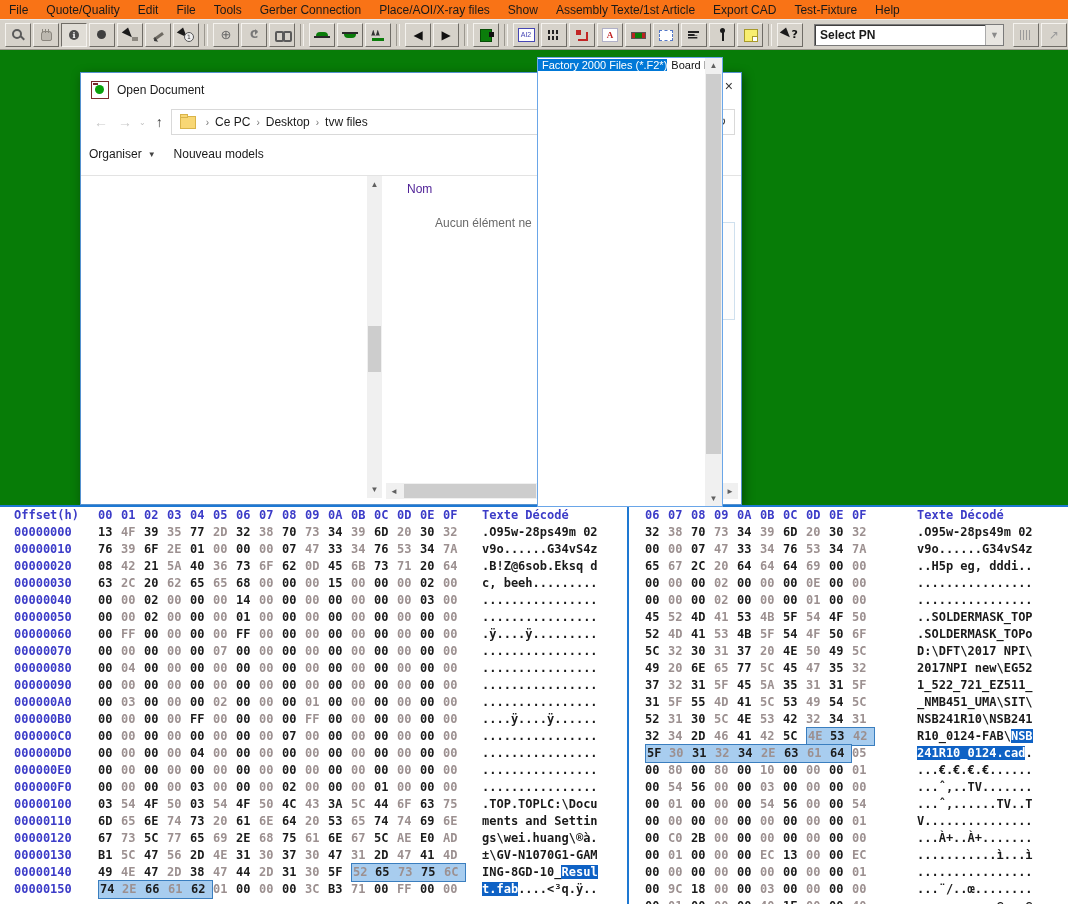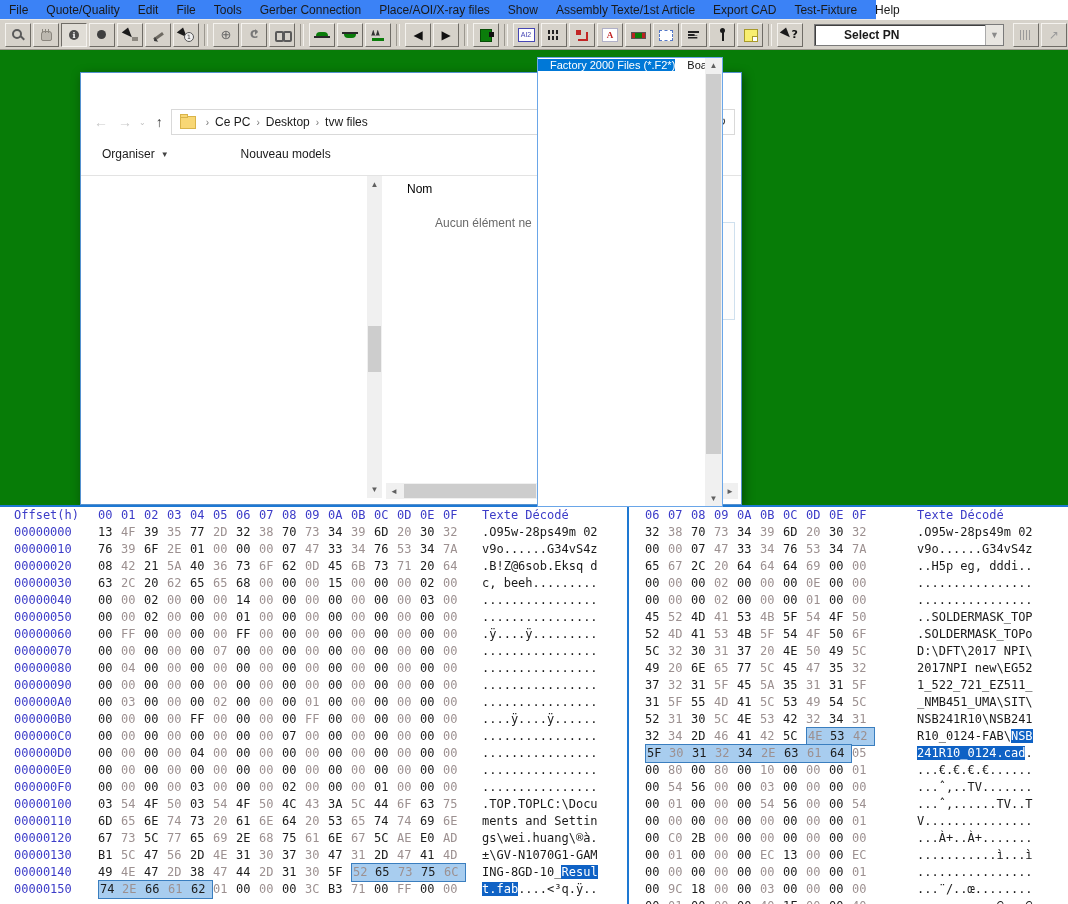--- a/index.html
+++ b/index.html
@@ -1,20 +1,20 @@
 <!DOCTYPE html>
 <html><head>
 <meta charset="utf-8">
 <style>
   html,body{margin:0;padding:0;}
   body{width:1068px;height:904px;position:relative;overflow:hidden;background:#fff;
        font-family:"Liberation Sans",sans-serif;-webkit-font-smoothing:antialiased;}
 
   
-  .menubar{position:absolute;left:0;top:0;width:876px;height:19px;background:#3b82f6;
+  .menubar{position:absolute;left:0;top:0;width:1068px;height:19px;background:#f97316;
            border-bottom:1px solid #e6e6e6;display:flex;align-items:center;font-size:12px;color:#1a1a1a;}
   .menu-item{padding:2px 9px;white-space:nowrap;cursor:default;}
 
   
   .toolbar{position:absolute;left:0;top:20px;width:1068px;height:30px;background:#d6d2ca;
            border-bottom:1px solid #9b978f;display:flex;align-items:center;padding-left:4px;box-sizing:border-box;}
   .tb-groups{display:flex;align-items:center;}
   .tb-btn{width:26px;height:24px;margin:0 1px;background:#d6d2ca;border:1px solid;
           border-color:#f4f2ee #6f6c66 #6f6c66 #f4f2ee;display:inline-flex;align-items:center;
           justify-content:center;padding:0;}
@@ -60,21 +60,21 @@
   .ic-bars::before{content:"";position:absolute;left:2px;top:3px;width:11px;height:8px;background:linear-gradient(#222 0 2px,transparent 2px 3px,#222 3px 5px,transparent 5px 6px,#222 6px 8px);clip-path:polygon(0 0,100% 0,100% 35%,60% 35%,60% 62%,85% 62%,85% 100%,0 100%);}
   .ic-pin::before{content:"";position:absolute;left:6px;top:0;width:5px;height:5px;background:#1a1a1a;border-radius:50%;}
   .ic-pin::after{content:"";position:absolute;left:8px;top:4px;width:2px;height:9px;background:#1a1a1a;}
   .ic-note::before{content:"";position:absolute;left:2px;top:1px;width:12px;height:11px;background:#f8ee70;border:1px solid #a89a2a;}
   .ic-note::after{content:"";position:absolute;right:1px;bottom:1px;width:4px;height:4px;background:#fff;border-left:1px solid #a89a2a;border-top:1px solid #a89a2a;}
   .ic-help-cursor::before{content:"";position:absolute;left:0;top:1px;width:0;height:0;border:solid transparent;border-width:10px 3px 0 5px;border-top-color:#1a1a1a;transform:rotate(-38deg);}
   .ic-help-cursor::after{content:"?";position:absolute;right:0;top:0;font:bold 11px/14px "DejaVu Sans",sans-serif;color:#111;}
   .ic-barcode::before{content:"";position:absolute;left:2px;top:2px;width:12px;height:10px;background:repeating-linear-gradient(90deg,#9a9a9a 0 1px,transparent 1px 3px);}
   .ic-launch-arrow::before{content:"↗";font-size:12px;color:#9a9a9a;}
   .combo{margin-left:10px;width:205px;height:22px;background:#fff;border:1px solid #7a7a7a;
-         box-shadow:inset 1px 1px 0 #404040;display:flex;align-items:center;box-sizing:border-box;padding-left:24px;}
+         box-shadow:inset 1px 1px 0 #404040;display:flex;align-items:center;box-sizing:border-box;}
   .combo-text{flex:1;font:bold 12px "Liberation Sans",sans-serif;color:#1a1a1a;padding-left:5px;}
   .combo-arrow{width:17px;height:20px;background:#e8e6e1;border-left:1px solid #aaa;color:#8a8a8a;
                font-size:9px;line-height:20px;text-align:center;}
   .tb-right{display:flex;align-items:center;margin-left:8px;}
 
   
   .desktop{position:absolute;left:0;top:50px;width:1068px;height:455px;background:#077c07;}
 
   
   .dialog{position:absolute;left:80px;top:72px;width:662px;height:433px;background:#fff;
@@ -90,60 +90,60 @@
   .nav-drop{color:#c0c0c0;font-size:8px;margin:0 2px;}
   .nav-up{color:#3a3a3a;margin:0 8px;}
   .addr-box{flex:1;height:24px;border:1px solid #d9d9d9;background:#fff;display:flex;align-items:center;padding:0 4px;}
   .folder-ic{width:14px;height:11px;background:#f8d775;border:1px solid #d9b44a;position:relative;margin:0 4px;}
   .folder-ic::before{content:"";position:absolute;left:-1px;top:-3px;width:6px;height:2px;background:#f8d775;border:1px solid #d9b44a;}
   .crumb-sep{color:#777;margin:0 6px;font-size:10px;}
   .crumb{white-space:nowrap;}
   .addr-chevron{margin-left:auto;color:#555;font-size:9px;padding:0 6px;}
   .refresh-box{width:26px;height:24px;border:1px solid #d9d9d9;border-left:none;background:#fff;
                text-align:center;font-size:13px;color:#3a3a3a;line-height:24px;}
-  .dlg-toolbar{position:absolute;left:21px;top:68px;height:26px;display:flex;align-items:center;gap:72px;}
+  .dlg-toolbar{position:absolute;left:8px;top:68px;height:26px;display:flex;align-items:center;gap:18px;}
   .organize-btn{display:flex;align-items:center;gap:6px;}
   .org-arrow{font-size:8px;color:#444;}
   .dlg-sep{position:absolute;left:0;top:102px;width:100%;height:1px;background:#e3e3e3;}
   .nav-pane{position:absolute;left:0;top:103px;width:286px;height:322px;overflow:hidden;}
   .tree-item{position:absolute;display:flex;align-items:center;gap:8px;}
   .drive-ic{width:15px;height:6px;background:linear-gradient(#dfe3e6,#aab2b8);border:1px solid #8d959b;border-radius:2px;transform:perspective(12px) rotateX(40deg);}
   .net-ic{width:11px;height:11px;background:#3aa0dc;border:1px solid #2a7fb0;border-radius:50%;}
   .vscroll{position:absolute;background:#f0f0f0;}
   .scroll-arrow{position:absolute;color:#606060;font-size:8px;width:100%;text-align:center;}
   .scroll-thumb{position:absolute;background:#cdcdcd;}
   .list-pane{position:absolute;left:302px;top:103px;width:355px;height:322px;overflow:hidden;}
-  .col-header{position:absolute;left:24px;top:6px;color:#000000;}
+  .col-header{position:absolute;left:24px;top:6px;color:#4c1d95;}
   .col-chevron{position:absolute;left:218px;top:74px;color:#8a8a8a;font-size:9px;}
   .empty-text{position:absolute;left:52px;top:40px;color:#6a6a6a;white-space:nowrap;}
   .list-vscroll{position:absolute;right:3px;top:46px;width:15px;height:96px;border:1px solid #cfe0ee;background:#fdfdfd;}
   .hscroll{position:absolute;left:305px;top:410px;width:352px;height:16px;background:#f0f0f0;}
   .hs-left{position:absolute;left:4px;top:4px;color:#606060;font-size:8px;}
   .hs-right{position:absolute;right:4px;top:4px;color:#606060;font-size:8px;}
   .hs-thumb{position:absolute;left:18px;top:1px;width:132px;height:14px;background:#cdcdcd;}
 
   
   .ft-dropdown{position:absolute;left:537px;top:57px;width:186px;height:450px;background:#fff;
                border:1px solid #6aa6e8;box-sizing:border-box;z-index:30;font-size:11px;color:#111;}
   .ft-items{position:absolute;left:0;top:0;width:167px;height:448px;overflow:hidden;}
-  .ft-item{height:15px;line-height:15px;padding-left:12px;white-space:nowrap;overflow:hidden;}
+  .ft-item{height:15px;line-height:15px;padding-left:4px;white-space:nowrap;overflow:hidden;}
   .ft-item.selected{background:#0078d7;color:#fff;}
   .ft-scroll{position:absolute;right:0;top:0;width:17px;height:448px;background:#f0f0f0;}
   .ft-up{position:absolute;top:3px;width:100%;text-align:center;color:#606060;font-size:8px;}
   .ft-down{position:absolute;bottom:3px;width:100%;text-align:center;color:#606060;font-size:8px;}
   .ft-thumb{position:absolute;left:1px;top:16px;width:15px;height:380px;background:#cdcdcd;}
 
   
   .hex-area{position:absolute;left:0;top:505px;width:1068px;height:399px;background:#fff;
             border-top:2px solid #1e78d2;box-sizing:border-box;overflow:hidden;
             font-family:"DejaVu Sans Mono",monospace;font-size:12px;}
   .hexpanel{position:absolute;top:0;height:399px;overflow:hidden;}
   .hexpanel.left{left:0;width:629px;border-right:2px solid #1e78d2;box-sizing:border-box;}
   .hexpanel.right{left:631px;width:437px;}
-  .hexrow{height:17px;line-height:17px;white-space:nowrap;}
+  .hexrow{height:17px;line-height:17px;white-space:nowrap;font-weight:bold;}
   .hexrow.hdr .off,.hexrow.hdr .b,.hexrow.hdr .dec{color:#3c3cc8;}
   .off{display:inline-block;width:84px;padding-left:14px;color:#3c3cc8;box-sizing:content-box;}
   .bytes{display:inline-block;}
   .b{display:inline-block;width:23px;color:#1c1c1c;}
   .b.odd{color:#9c9090;}
   .b.selB{background:#a8cdef;border-top:1px solid #3a7ebf;border-bottom:1px solid #3a7ebf;width:21px;padding:0 1px;margin:-1px 0;}
   .b.selL{border-left:1px solid #3a7ebf;width:20px;}
   .b.selR{border-right:1px solid #3a7ebf;width:20px;}
   .dec{display:inline-block;white-space:pre;color:#1a1a1a;margin-left:16px;}
   .right .bytes{margin-left:14px;}
@@ -265,20 +265,25 @@
       </button>
       <button class="tb-btn">
         <span class="ic ic-launch-arrow"></span>
       </button>
     </span>
 </div>
 
 <div class="desktop"></div>
 
 <div class="dialog">
+  <div class="dlg-title">
+    <span class="dlg-appicon"></span>
+    <span>Open Document</span>
+    <span class="dlg-close">×</span>
+  </div>
   <div class="addr-row">
     <span class="nav-arrow nav-back">←</span>
     <span class="nav-arrow nav-fwd">→</span>
     <span class="nav-drop">⌄</span>
     <span class="nav-arrow nav-up">↑</span>
     <span class="addr-box">
       <span class="folder-ic"></span>
       <span style="display:flex;align-items:center;">
           <span class="crumb-sep">›</span>
           <span class="crumb">Ce PC</span>

